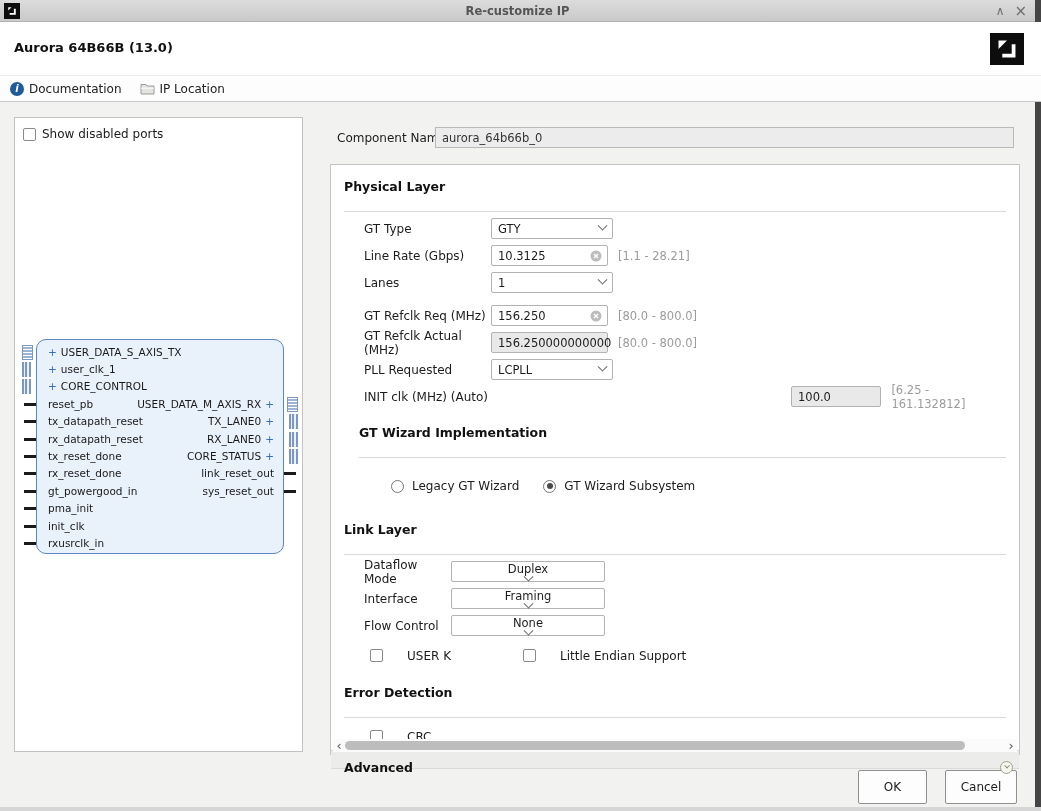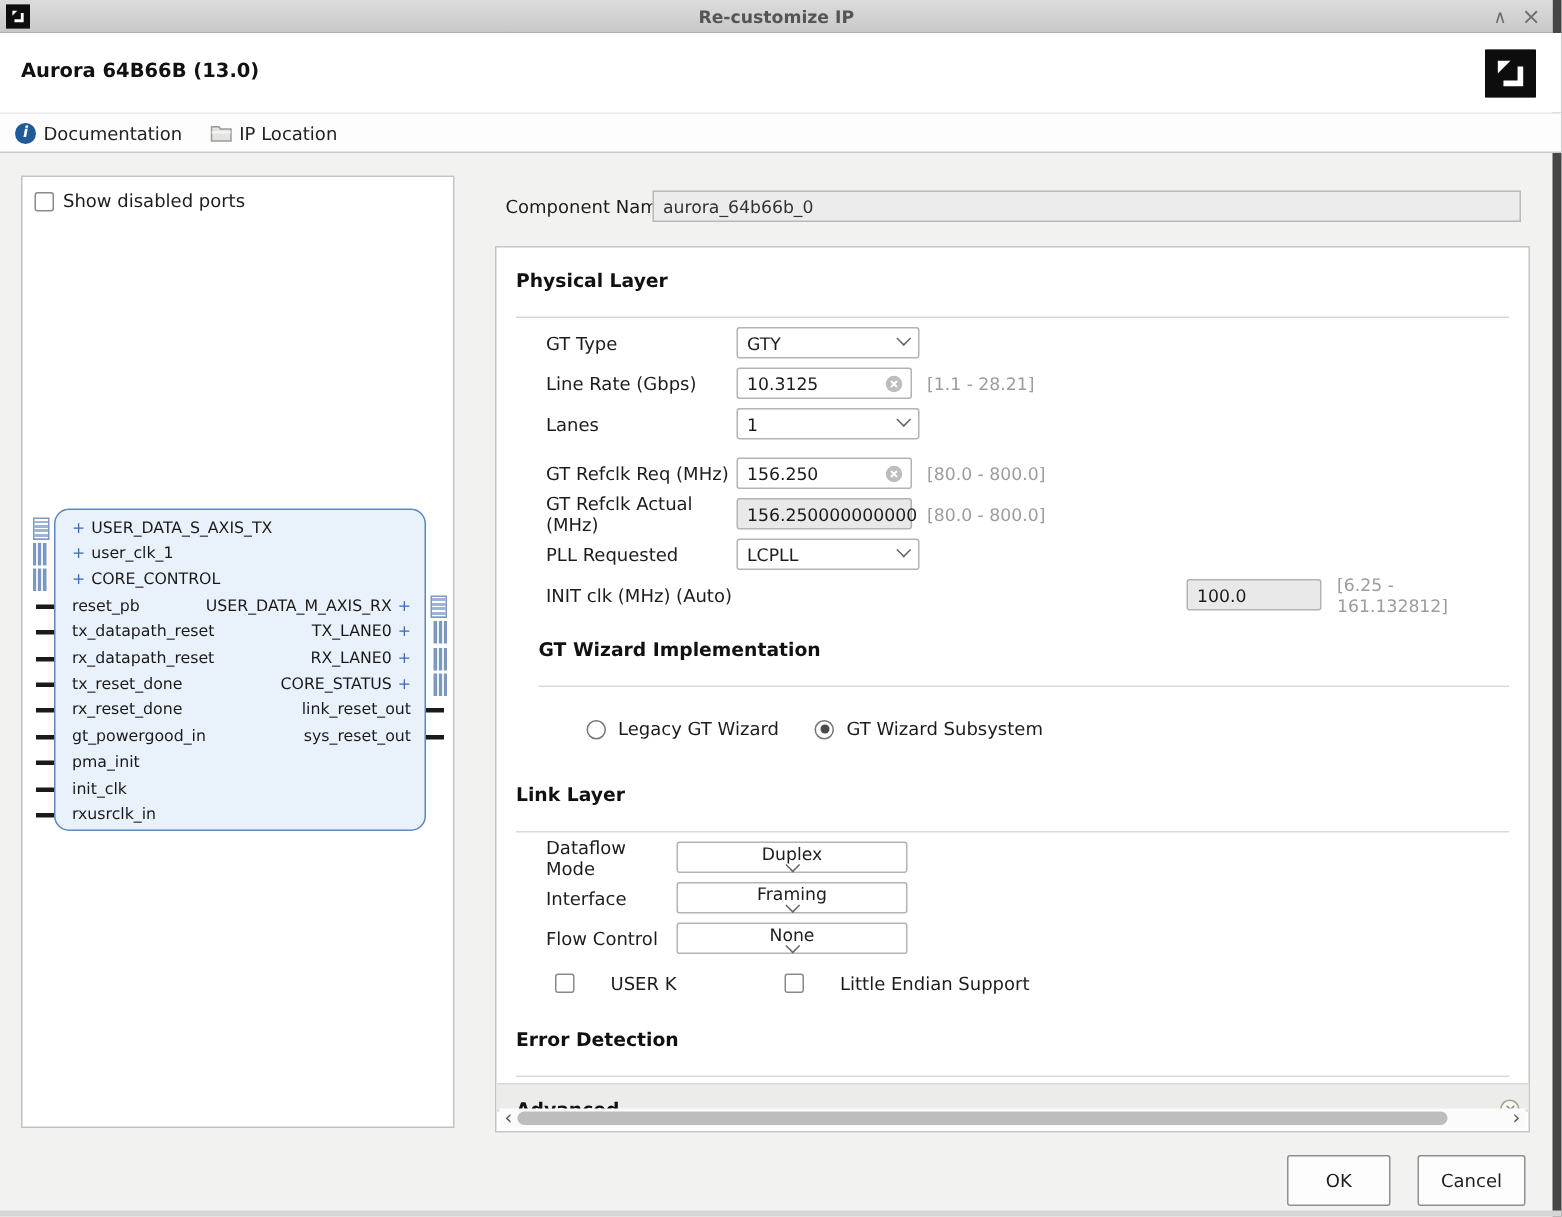--- a/index.html
+++ b/index.html
@@ -412,20 +412,24 @@
 
   <div class="chk-inline">
     <span class="checkbox"></span>
     <span>USER K</span>
     <span class="checkbox second"></span>
     <span>Little Endian Support</span>
   </div>
 
   <h3 class="section mt20">Error Detection</h3>
 
+  <div class="chk-inline" style="margin-top:12px;">
+    <span class="checkbox"></span>
+    <span>CRC</span>
+  </div>
 
   <div class="adv-bar">
     <b>Advanced</b>
     <span class="adv-icon">
         <span class="chev"></span>
       </span>
   </div>
 
   <div class="hscroll">
     <span class="arrow">‹</span>

